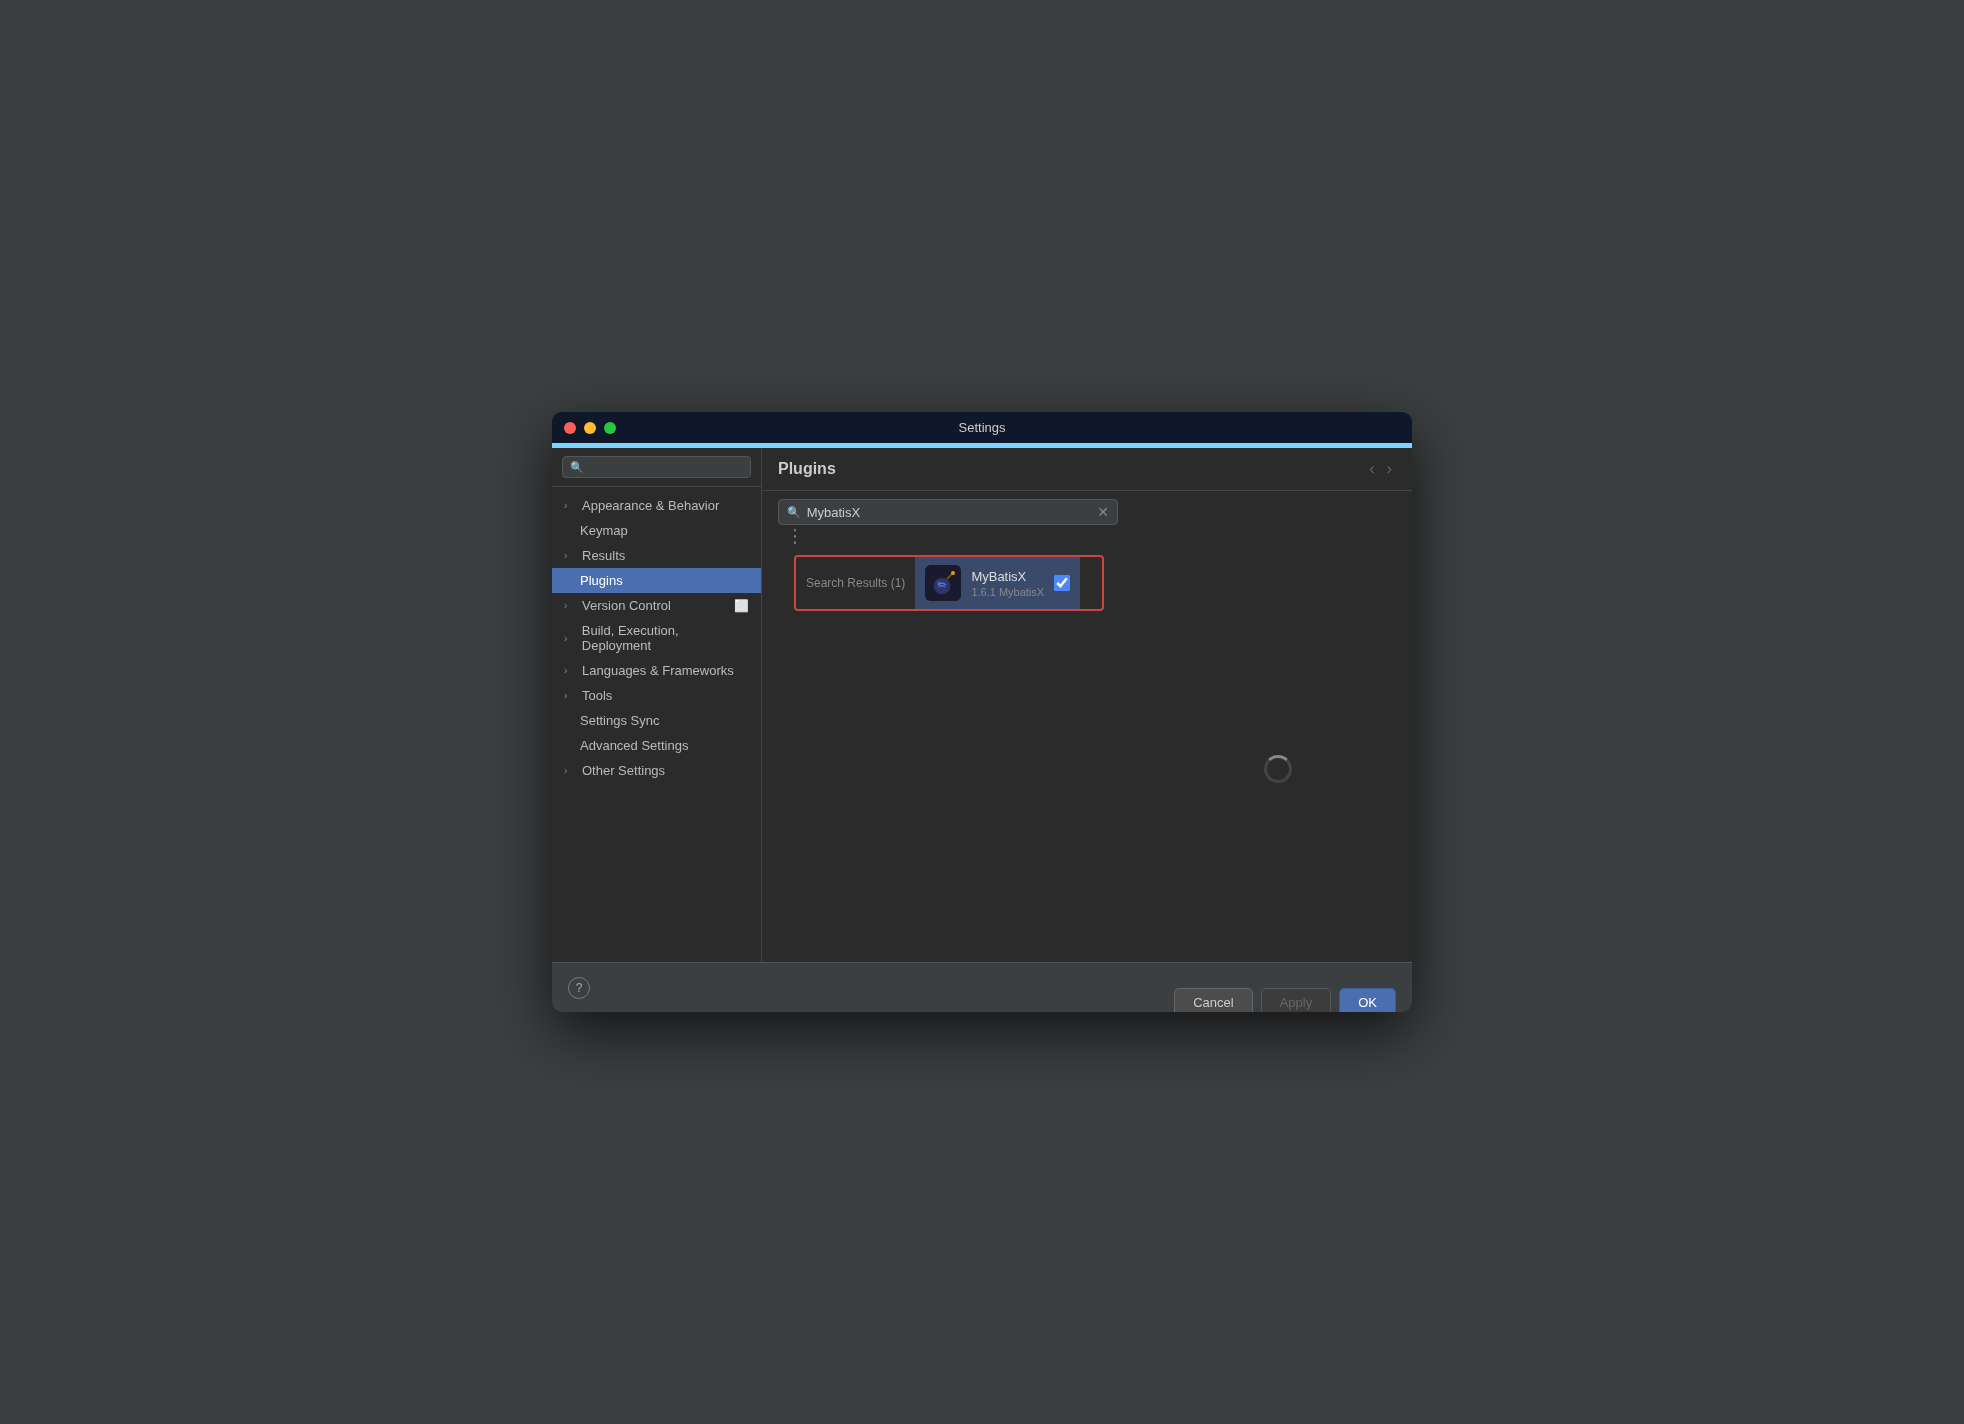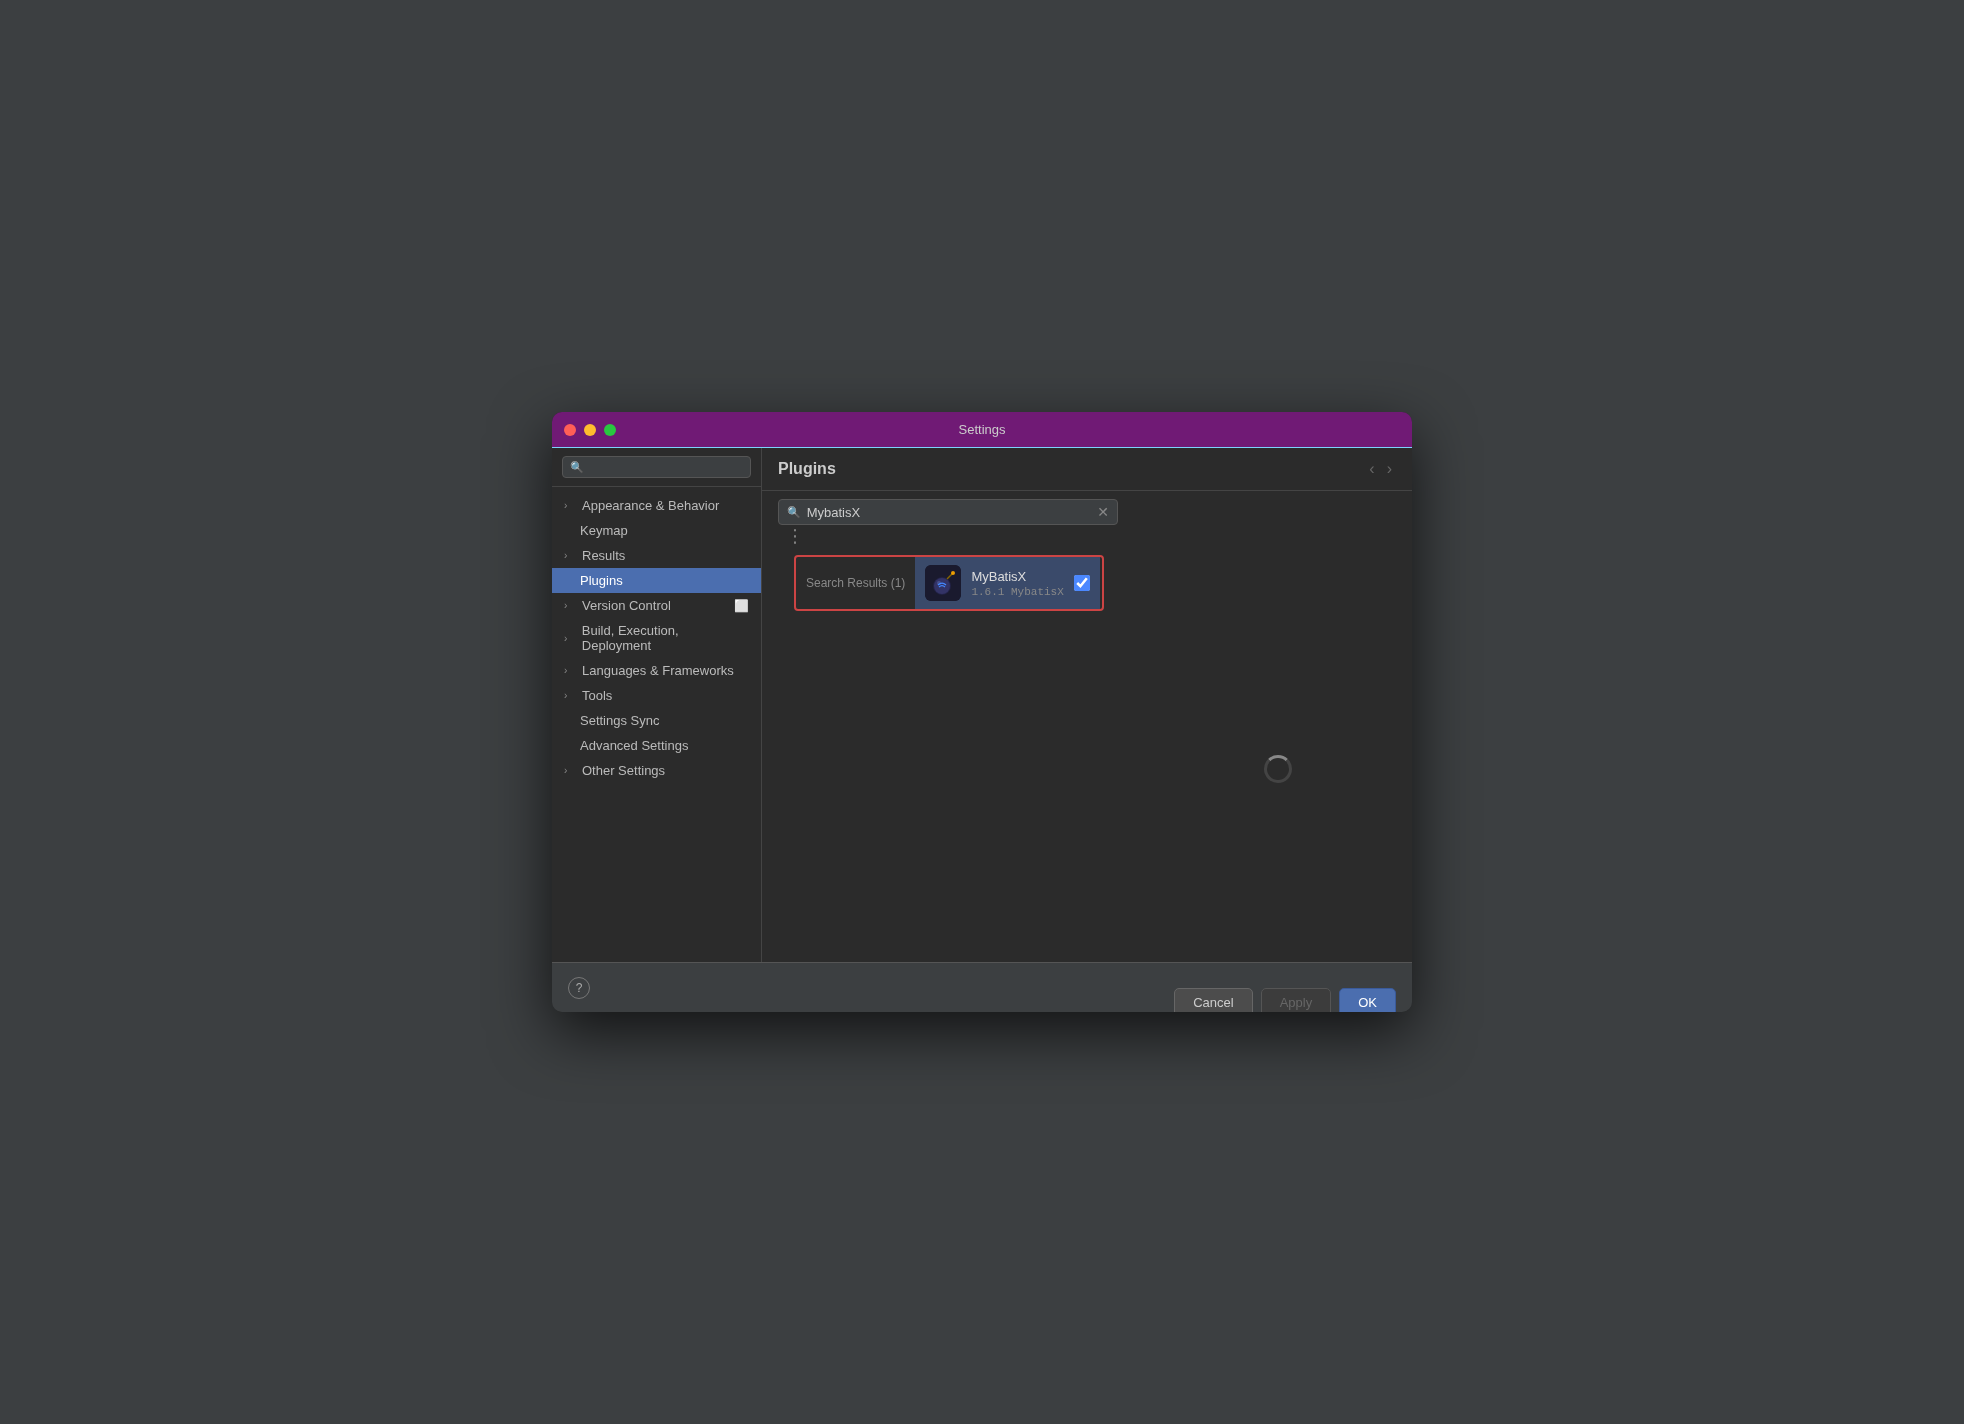--- a/index.html
+++ b/index.html
@@ -19,28 +19,28 @@
       background: #2b2b2b;
       border-radius: 10px;
       box-shadow: 0 20px 60px rgba(0,0,0,0.7);
       display: flex;
       flex-direction: column;
       overflow: hidden;
       position: relative;
     }
     
     .title-bar {
-      background: #701a75;
+      background: #0f172a;
       height: 36px;
       display: flex;
       align-items: center;
       padding: 0 12px;
       position: relative;
       flex-shrink: 0;
-      border-bottom: 1px solid #7dd3fc;
+      border-bottom: 5px solid #7dd3fc;
     }
     .traffic-lights {
       display: flex;
       gap: 8px;
       align-items: center;
     }
     .traffic-light {
       width: 12px;
       height: 12px;
       border-radius: 50%;
@@ -262,21 +262,20 @@
     }
     .plugin-name {
       color: #dddddd;
       font-size: 13px;
       font-weight: 500;
     }
     .plugin-meta {
       color: #888;
       font-size: 11px;
       margin-top: 2px;
-      font-family: Liberation Mono, monospace;
     }
     .plugin-checkbox {
       width: 16px;
       height: 16px;
       accent-color: #4b88ff;
     }
     
     .loading-spinner {
       position: absolute;
       right: 100px;

